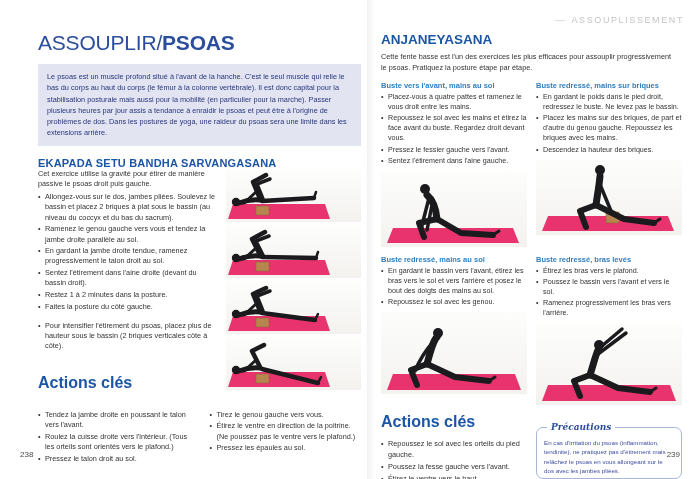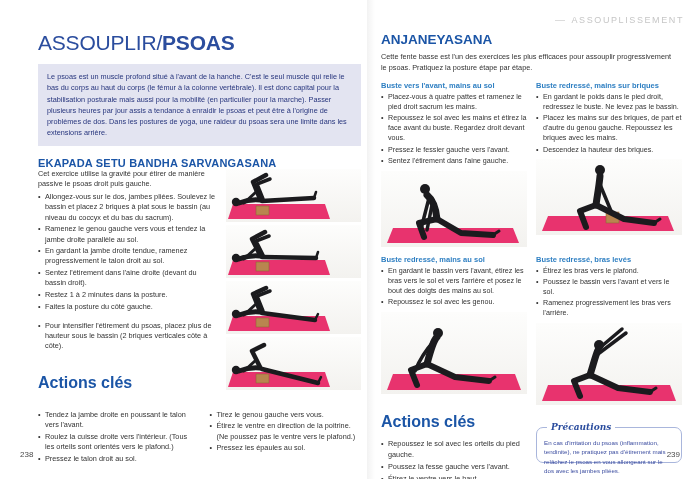--- a/index.html
+++ b/index.html
@@ -45,21 +45,21 @@
   .rp-intro{font-size:7.3px;line-height:1.45;color:#333;margin:0 0 8px;width:296px;}
   .sections-grid{display:grid;grid-template-columns:146px 146px;column-gap:9px;row-gap:8px;}
   .section h4{margin:0 0 2px;font-size:7.5px;font-weight:700;color:#2e7fc2;}
   .section ul.bullets{font-size:7.15px;line-height:1.38;color:#333;}
   .minh-a{min-height:50px;} .minh-b{min-height:34px;}
   .photo-r1{height:76px;margin-top:4px;} .photo-r2{height:82px;margin-top:4px;}
   .bottom-row{display:flex;gap:9px;margin-top:8px;}
   .actions-right{width:146px;}
   .actions-right ul{font-size:7.3px;line-height:1.45;color:#333;margin-top:8px;}
   .precautions{width:146px;margin-top:14px;position:relative;border:1px solid #a9b6dc;
-    border-radius:7px;padding:10px 7px 6px;box-sizing:border-box;height:36px;}
+    border-radius:7px;padding:10px 7px 6px;box-sizing:border-box;height:52px;}
   .precautions .ptitle{position:absolute;top:-6px;left:10px;background:#fff;padding:0 4px;
     font-family:"DejaVu Serif", serif;font-style:italic;font-weight:700;font-size:9px;color:#2b4d9e;}
   .precautions .ptext{font-size:6.2px;line-height:1.5;color:#3c4da0;}
   .pose-stroke{stroke:#1b1b1e;fill:none;stroke-linecap:round;stroke-linejoin:round;}
 </style>
 </head>
 <body>
 
 <div class="gutter"></div>
 
@@ -164,21 +164,21 @@
 
 <div class="page-right">
   <h2>ANJANEYASANA</h2>
   <p class="rp-intro">Cette fente basse est l'un des exercices les plus efficaces pour assouplir progressivement le psoas. Pratiquez la posture étape par étape.</p>
 
   <div class="sections-grid">
 
     <div class="section">
       <h4>Buste vers l'avant, mains au sol</h4>
       <ul class="bullets minh-a">
-          <li>Placez-vous à quatre pattes et ramenez le pied droit sacrum les mains.</li>
+          <li>Placez-vous à quatre pattes et ramenez le vous droit entre les mains.</li>
           <li>Repoussez le sol avec les mains et étirez la face avant du buste. Regardez droit devant vous.</li>
           <li>Pressez le fessier gauche vers l'avant.</li>
           <li>Sentez l'étirement dans l'aine gauche.</li>
         </ul>
       <div class="photo photo-r1">
         <svg viewBox="0 0 146 76">
           <polygon points="6,72 138,72 132,57 12,57" fill="#e8336e"></polygon>
           <circle cx="44" cy="18" r="5" fill="#1b1b1e"></circle>
           <path class="pose-stroke" stroke-width="7" d="M46,24 C52,29 55,38 56,48"></path>
           <path class="pose-stroke" stroke-width="3.5" d="M48,27 L40,58"></path>

